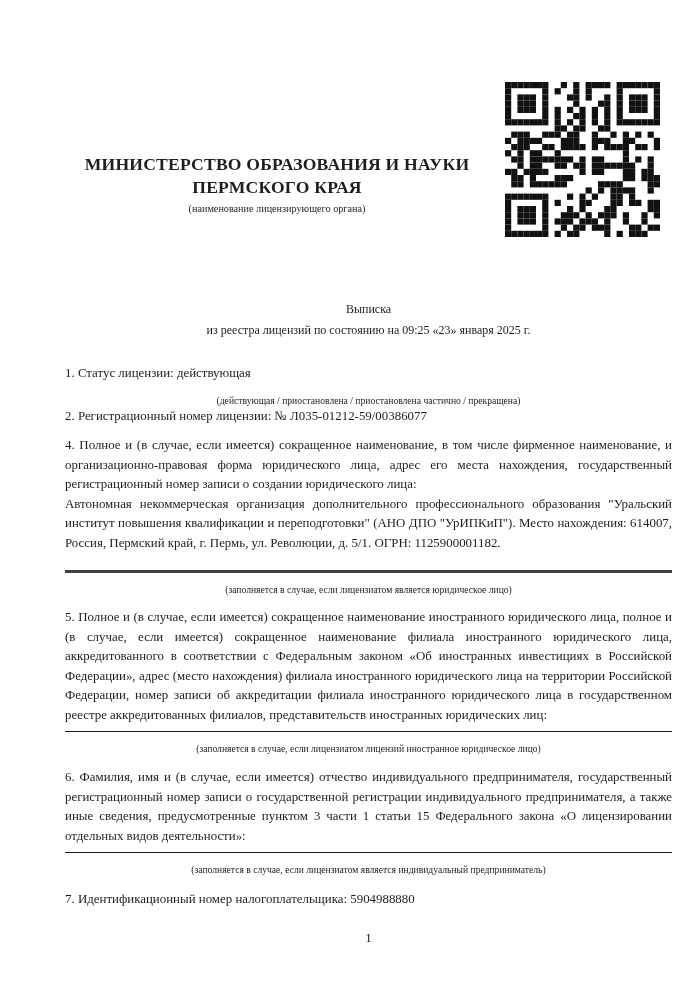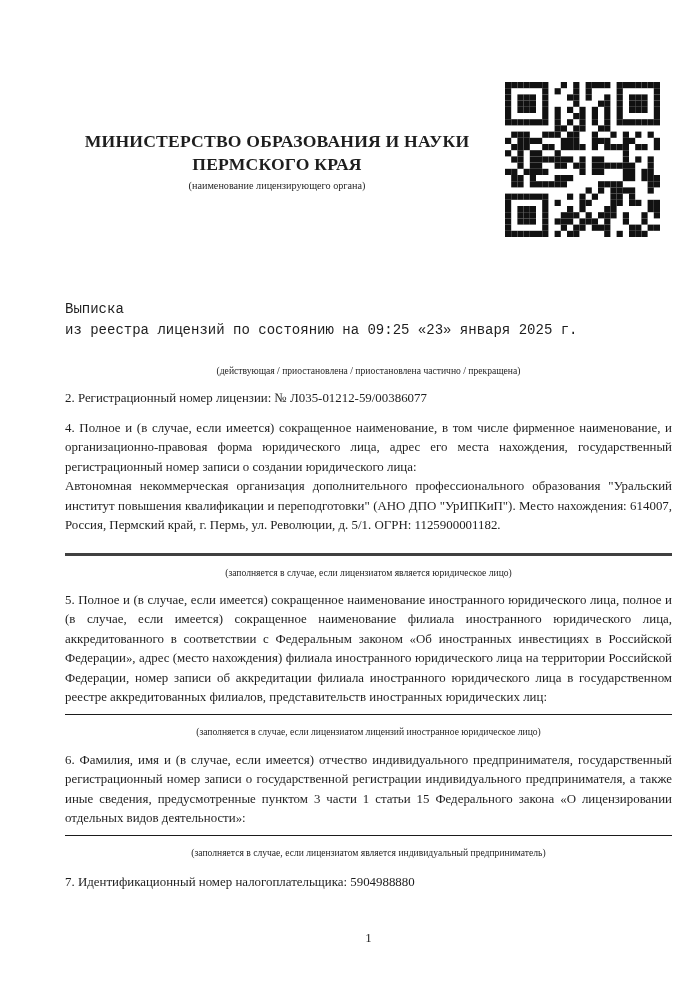--- a/index.html
+++ b/index.html
@@ -1,34 +1,34 @@
 <!DOCTYPE html>
 <html><head>
 <meta charset="utf-8">
 <style>
   html,body{margin:0;padding:0;background:#e9e9e9;}
   .page{
     width:700px;height:990px;background:#ffffff;position:relative;overflow:hidden;
     font-family:"Liberation Serif","DejaVu Serif",serif;color:#1e1e1e;margin:0 auto;
   }
-  .header{display:flex;justify-content:space-between;align-items:flex-start;padding:82px 40px 0 57px;}
+  .header{display:flex;justify-content:space-between;align-items:center;padding:82px 40px 0 57px;}
   .ministry{width:440px;margin-top:48px;text-align:center;}
   .ministry-name{font-size:17.6px;font-weight:700;line-height:1.28;letter-spacing:.2px;}
   .ministry-caption{font-size:10.2px;margin-top:5px;}
   .qr{width:155px;height:155px;flex:0 0 auto;}
   .qr svg{display:block;width:155px;height:155px;}
   .column{padding:0 28px 0 65px;}
-  .doc-title{margin-top:62px;font-size:14px;line-height:21px;font-family:Liberation Mono, monospace;}
+  .doc-title{margin-top:62px;text-align:center;font-size:12px;line-height:21px;}
   .items{margin-top:23px;font-size:12.9px;line-height:19.5px;}
   .line-item{white-space:nowrap;}
   .para{text-align:justify;}
   .item-caption{text-align:center;font-size:9.6px;line-height:13px;margin-top:10px;color:#242424;}
   .value-underlined{text-align:justify;border-bottom:3px solid #404040;padding-bottom:17px;}
   .fill-line{height:6px;border-bottom:1.5px solid #1b1b1b;}
-  .mt16{margin-top:12px;} .mt13{margin-top:13px;} .mt12{margin-top:12px;}
+  .mt16{margin-top:0;} .mt13{margin-top:13px;} .mt12{margin-top:12px;}
   .mt10{margin-top:10px;} .mt14{margin-top:14px;}
   .page-number{position:absolute;bottom:44px;left:65px;width:607px;text-align:center;font-size:12.9px;}
 </style>
 </head>
 <body>
 
 <div class="page">
 
   <div class="header">
     <div class="ministry">
@@ -366,20 +366,21 @@
   <div class="column">
 
     <div class="doc-title">
       <div>Выписка</div>
       <div>из реестра лицензий по состоянию на 09:25 «23» января 2025 г.</div>
     </div>
 
     <div class="items">
 
       <div class="item">
+        <div class="line-item">1. Статус лицензии: действующая</div>
         <div class="item-caption">(действующая / приостановлена / приостановлена частично / прекращена)</div>
       </div>
 
       <div class="item mt16">
         <div class="line-item">2. Регистрационный номер лицензии: № Л035-01212-59/00386077</div>
       </div>
 
 
       <div class="item mt10">
         <div class="para">4. Полное и (в случае, если имеется) сокращенное наименование, в том числе фирменное наименование, и организационно-правовая форма юридического лица, адрес его места нахождения, государственный регистрационный номер записи о создании юридического лица:</div>

